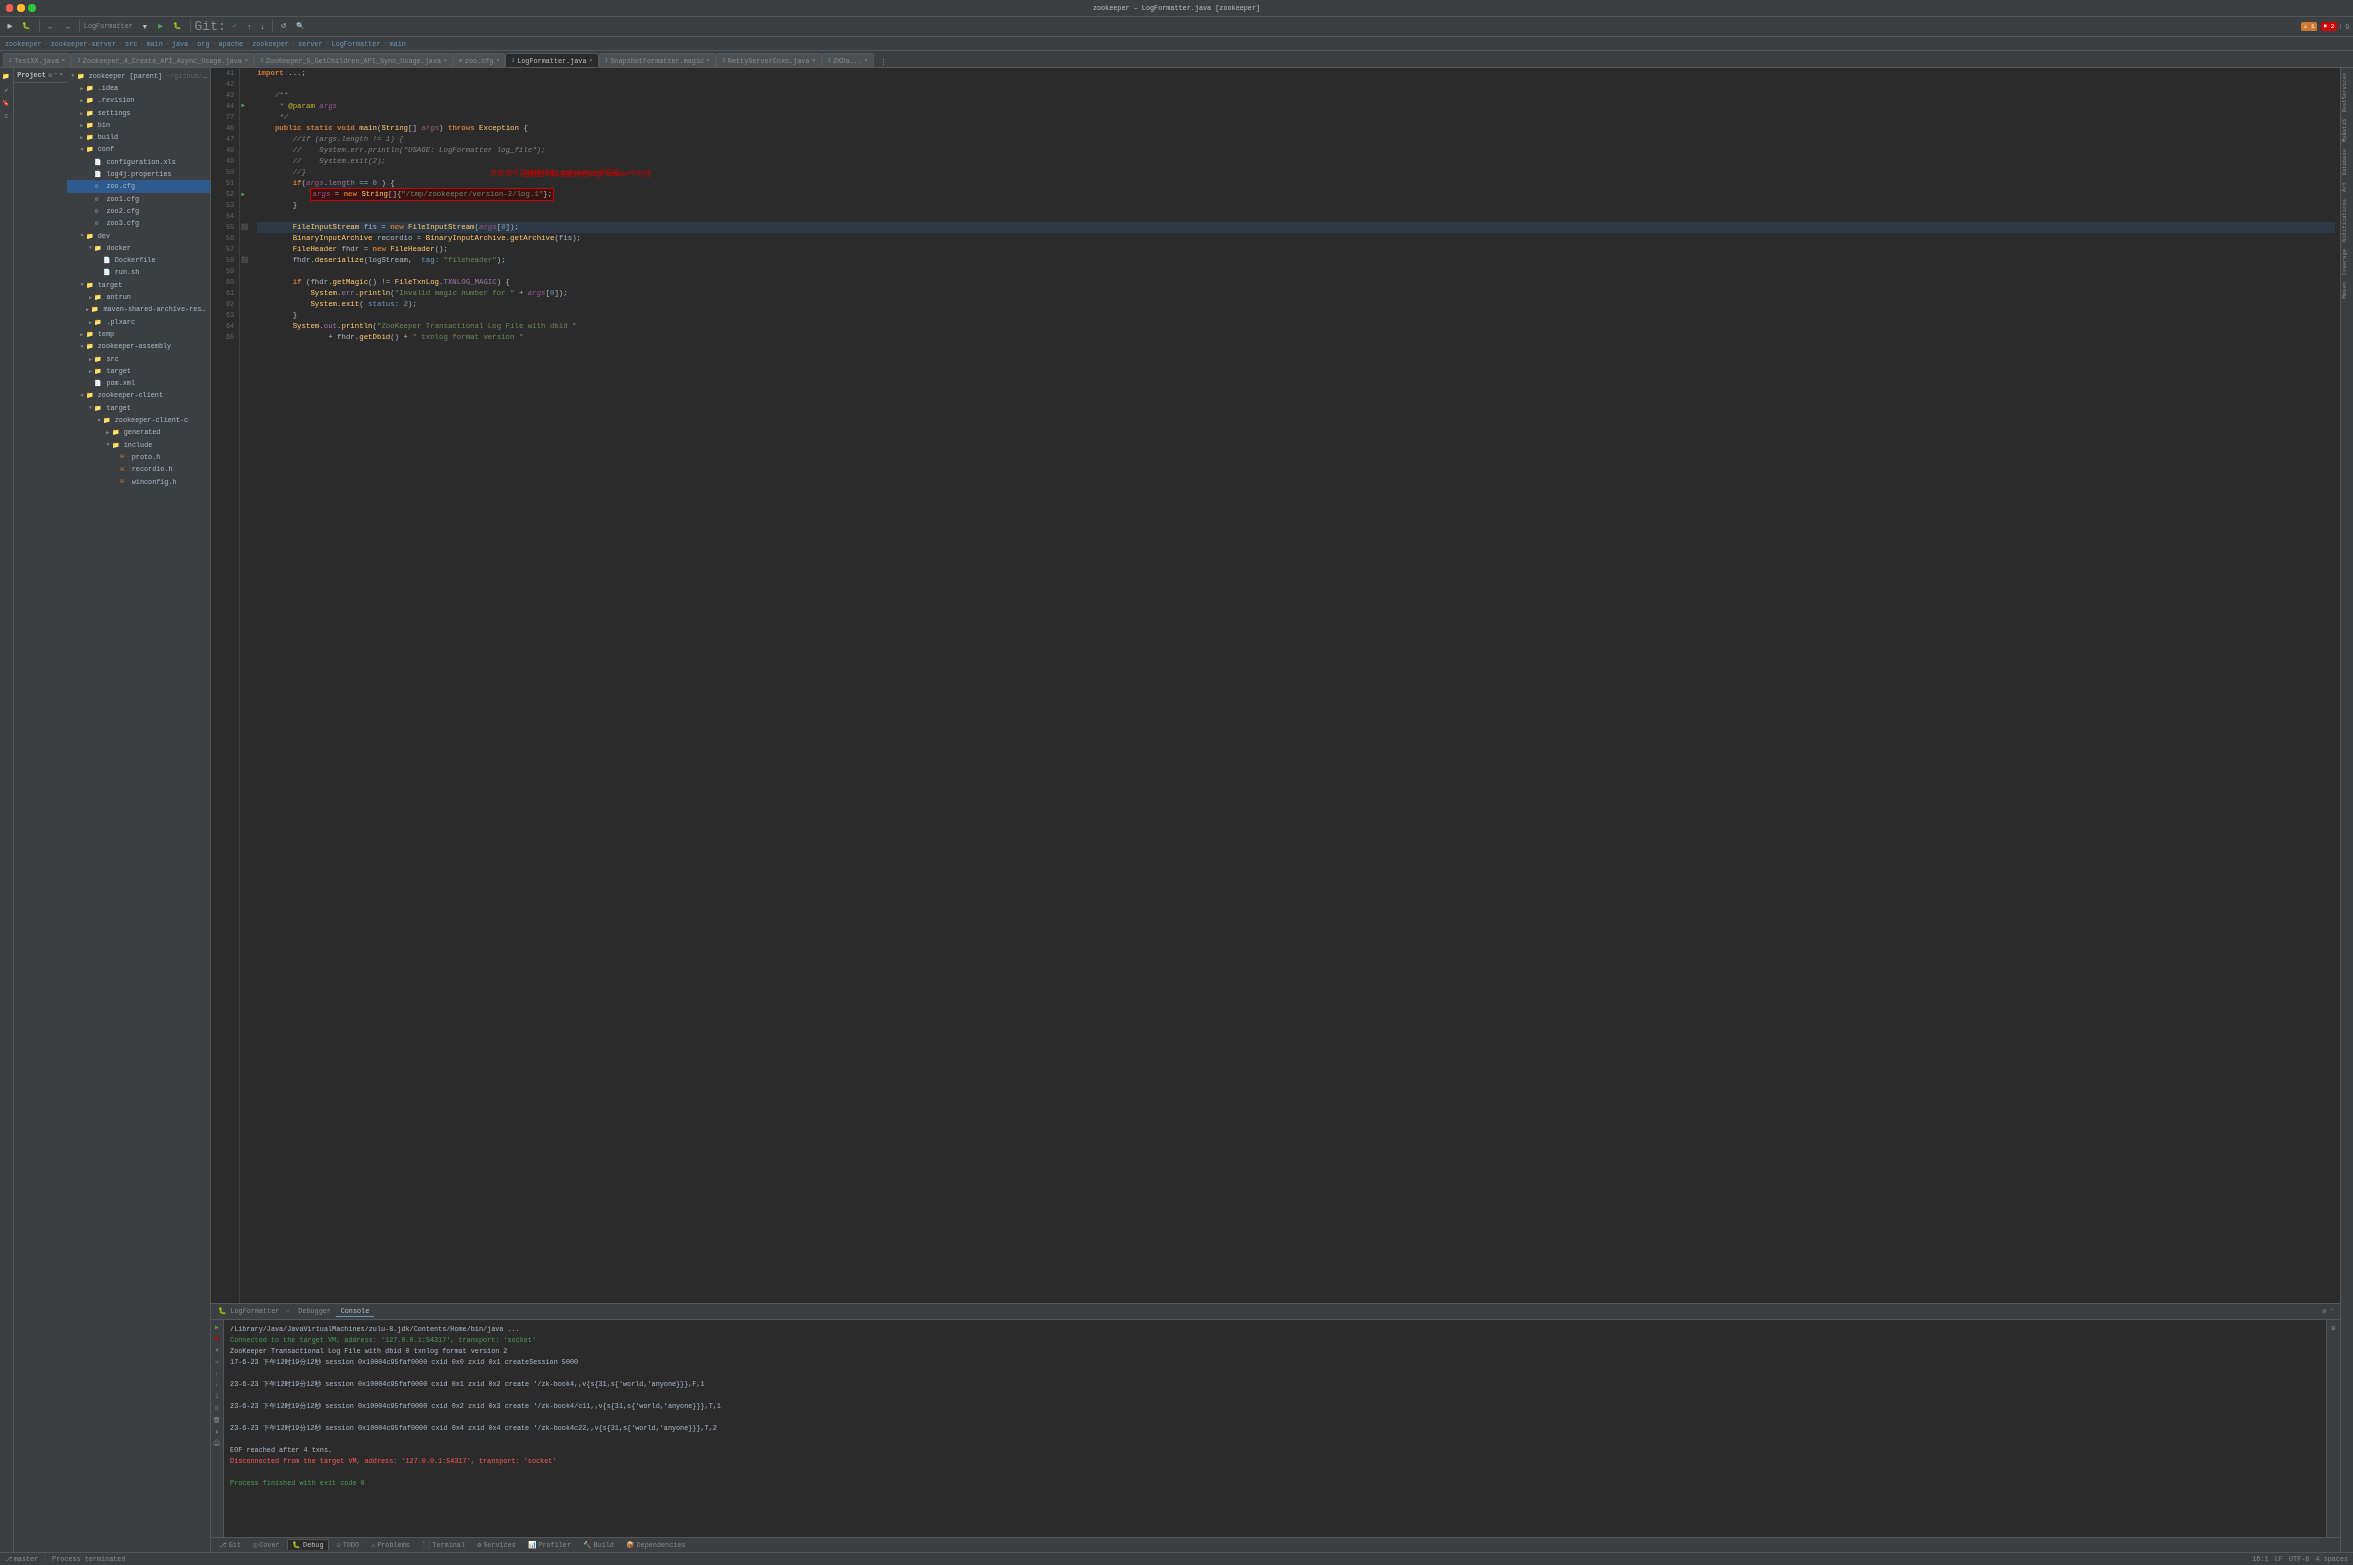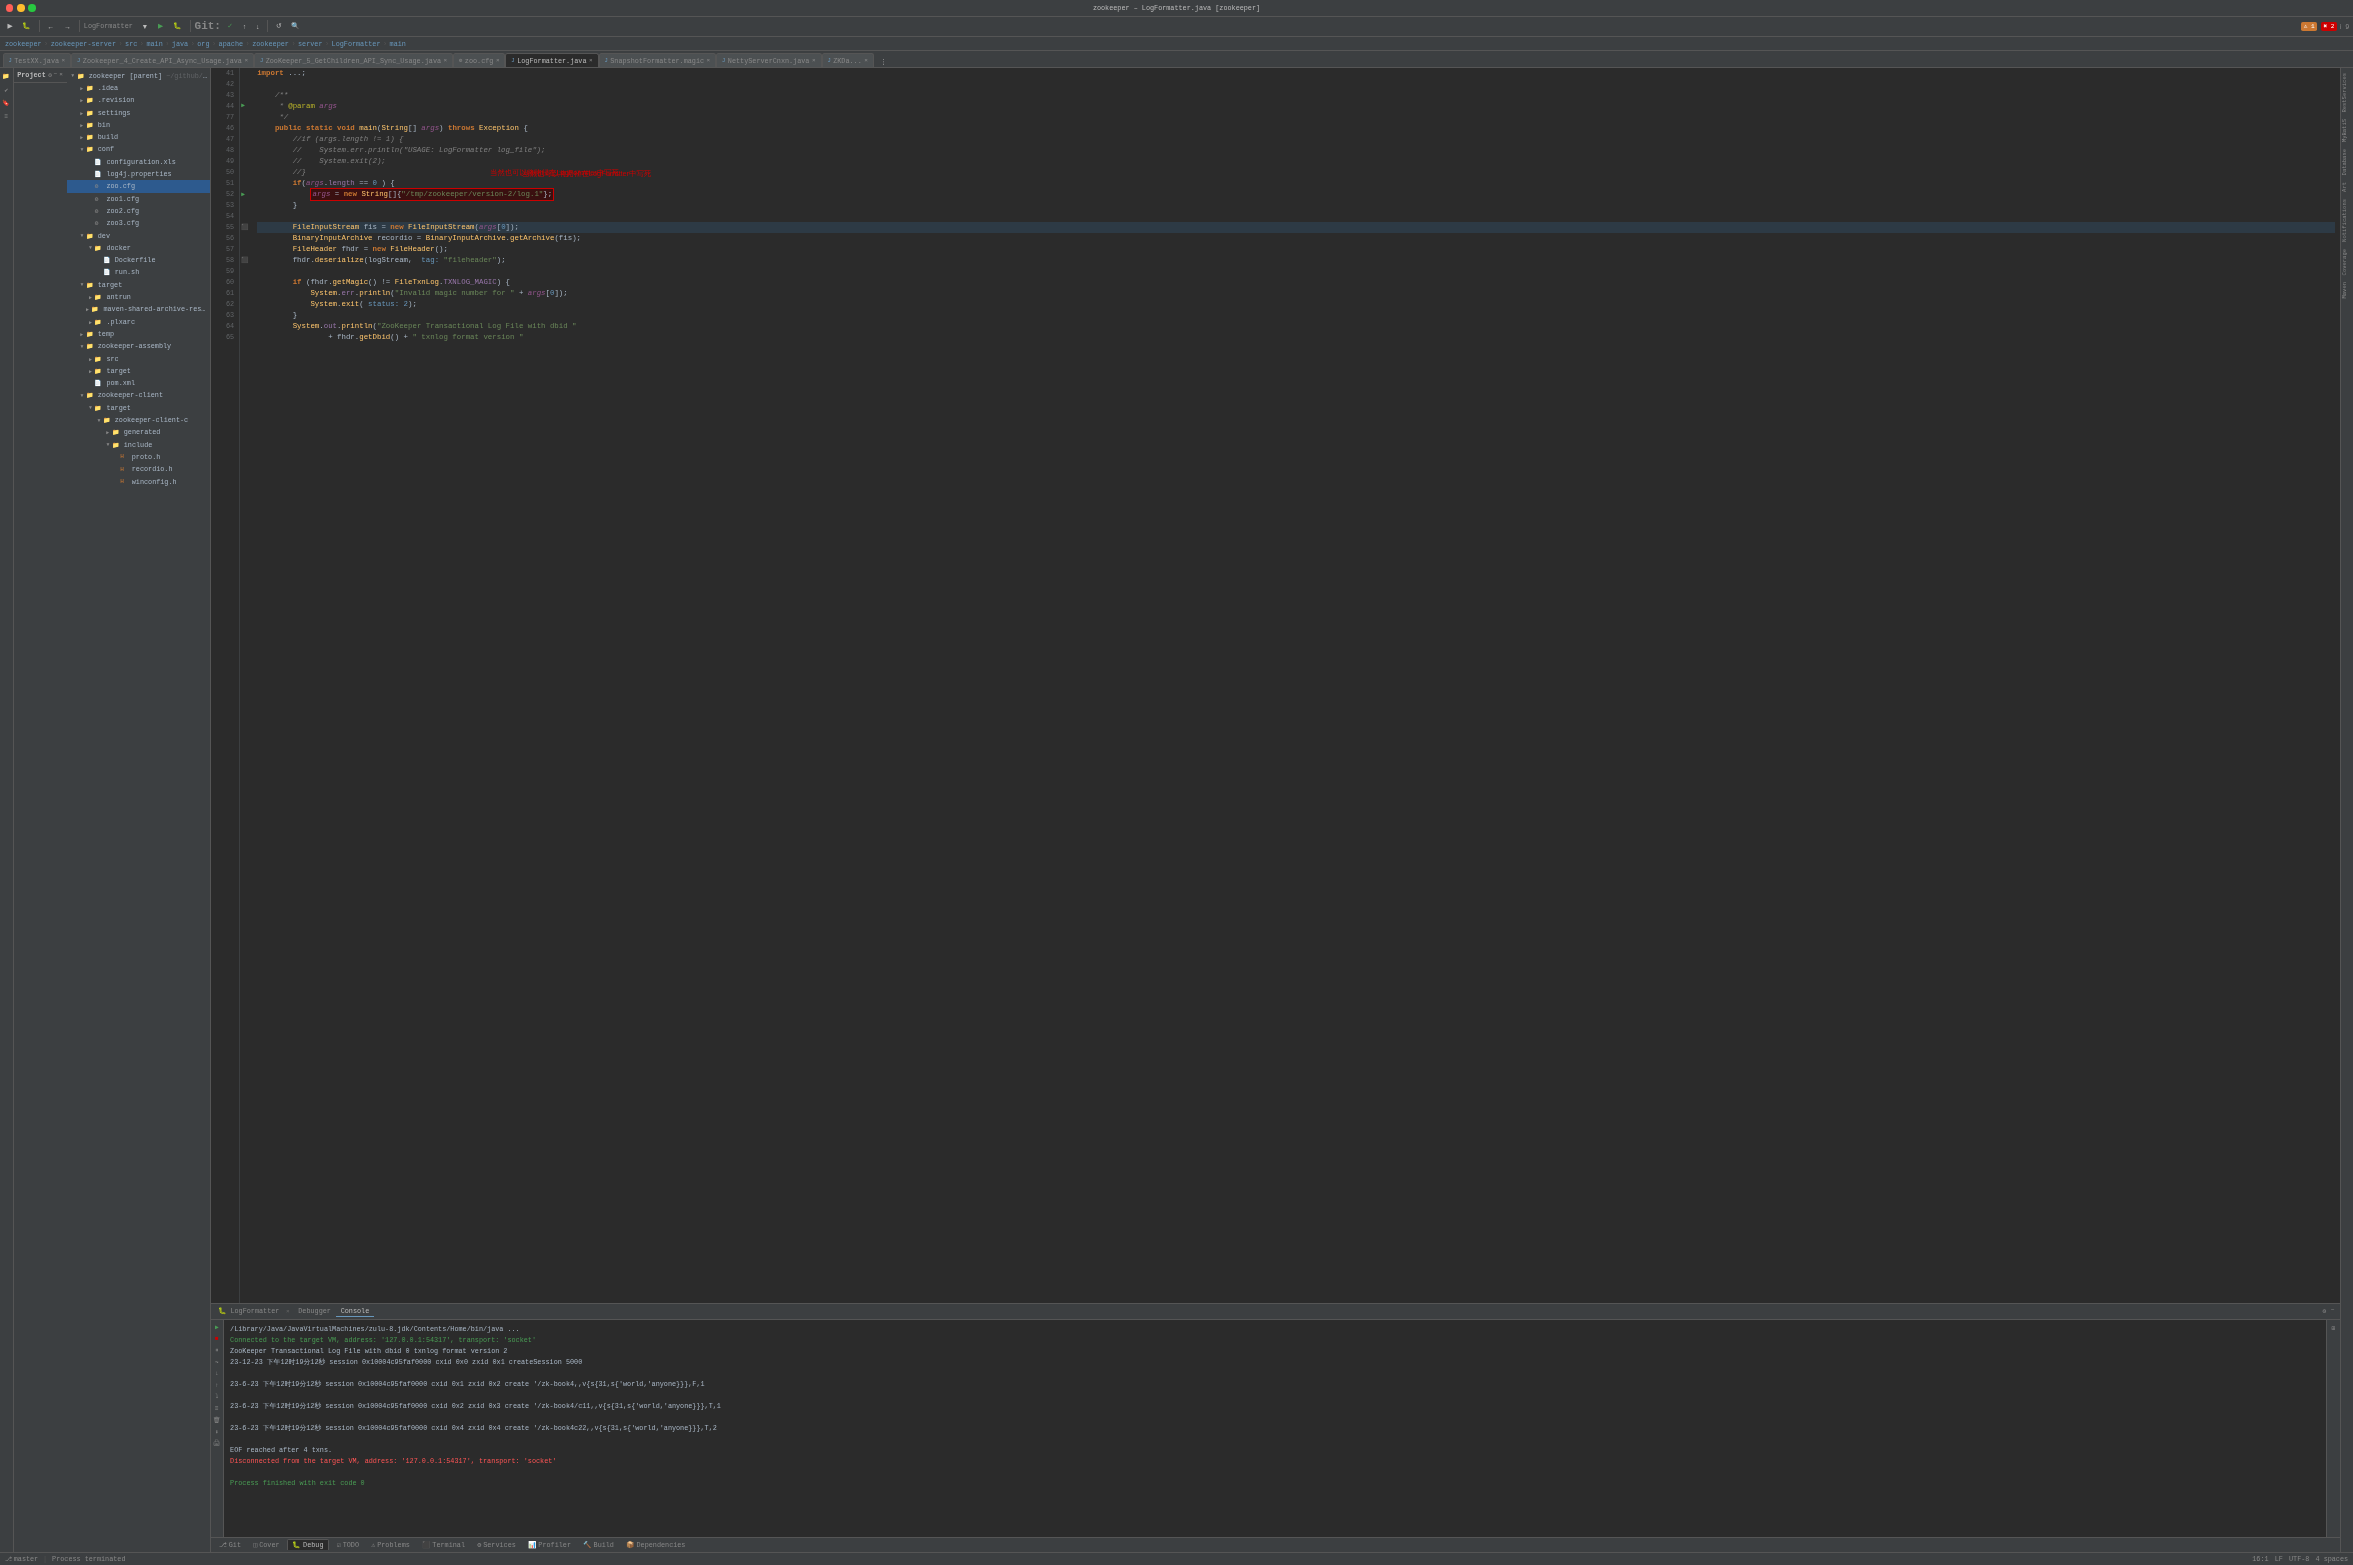--- a/index.html
+++ b/index.html
@@ -454,21 +454,21 @@
   <button class="toolbar-btn">🐛</button>
   <div class="toolbar-separator"></div>
   <button class="toolbar-btn">←</button>
   <button class="toolbar-btn">→</button>
   <div class="toolbar-separator"></div>
   <span style="font-size:6.8px;color:#888;margin-right:2.5px;">LogFormatter</span>
   <button class="toolbar-btn">▼</button>
   <button class="toolbar-btn" style="color:#499c54;">▶</button>
   <button class="toolbar-btn" style="color:#cc7832;">🐛</button>
   <div class="toolbar-separator"></div>
-  <span style="font-size:11px;color:#888;font-weight:bold;">Git:</span>
+  <span style="font-size:13px;color:#888;">Git:</span>
   <button class="toolbar-btn" style="color:#499c54;">✓</button>
   <button class="toolbar-btn">↑</button>
   <button class="toolbar-btn">↓</button>
   <div class="toolbar-separator"></div>
   <button class="toolbar-btn">↺</button>
   <button class="toolbar-btn">🔍</button>
   <div style="margin-left:auto;display:flex;gap:2.5px;">
     <span class="warning-badge" style="margin-right:1.2px;">⚠ <span>1</span></span>
     <span class="error-badge">✖ <span>2</span></span>
     <span style="color:#888;font-size:6.8px;">ℹ <span>9</span></span>
@@ -939,21 +939,21 @@
           <div class="debug-left-icon">≡</div>
           <div class="debug-left-icon">🗑</div>
           <div class="debug-left-icon">⬇</div>
           <div class="debug-left-icon">🖨</div>
         </div>
 
         <div class="console-area">
           <div class="console-line cmd">/Library/Java/JavaVirtualMachines/zulu-8.jdk/Contents/Home/bin/java ...</div>
           <div class="console-line green">Connected to the target VM, address: '127.0.0.1:54317', transport: 'socket'</div>
           <div class="console-line normal">ZooKeeper Transactional Log File with dbid 0 txnlog format version 2</div>
-          <div class="console-line normal">23-12-23 下午12时19分12秒 session 0x10004c95faf0000 cxid 0x0 zxid 0x1 createSession 5000</div>
+          <div class="console-line normal">17-6-23 下午12时19分12秒 session 0x10004c95faf0000 cxid 0x0 zxid 0x1 createSession 5000</div>
           <div class="console-line normal">&nbsp;</div>
           <div class="console-line normal">23-6-23 下午12时19分12秒 session 0x10004c95faf0000 cxid 0x1 zxid 0x2 create '/zk-book4,,v{s{31,s{'world,'anyone}}},F,1</div>
           <div class="console-line normal">&nbsp;</div>
           <div class="console-line normal">23-6-23 下午12时19分12秒 session 0x10004c95faf0000 cxid 0x2 zxid 0x3 create '/zk-book4/c11,,v{s{31,s{'world,'anyone}}},T,1</div>
           <div class="console-line normal">&nbsp;</div>
           <div class="console-line normal">23-6-23 下午12时19分12秒 session 0x10004c95faf0000 cxid 0x4 zxid 0x4 create '/zk-book4c22,,v{s{31,s{'world,'anyone}}},T,2</div>
           <div class="console-line normal">&nbsp;</div>
           <div class="console-line normal">EOF reached after 4 txns.</div>
           <div class="console-line red">Disconnected from the target VM, address: '127.0.0.1:54317', transport: 'socket'</div>
           <div class="console-line normal">&nbsp;</div>

